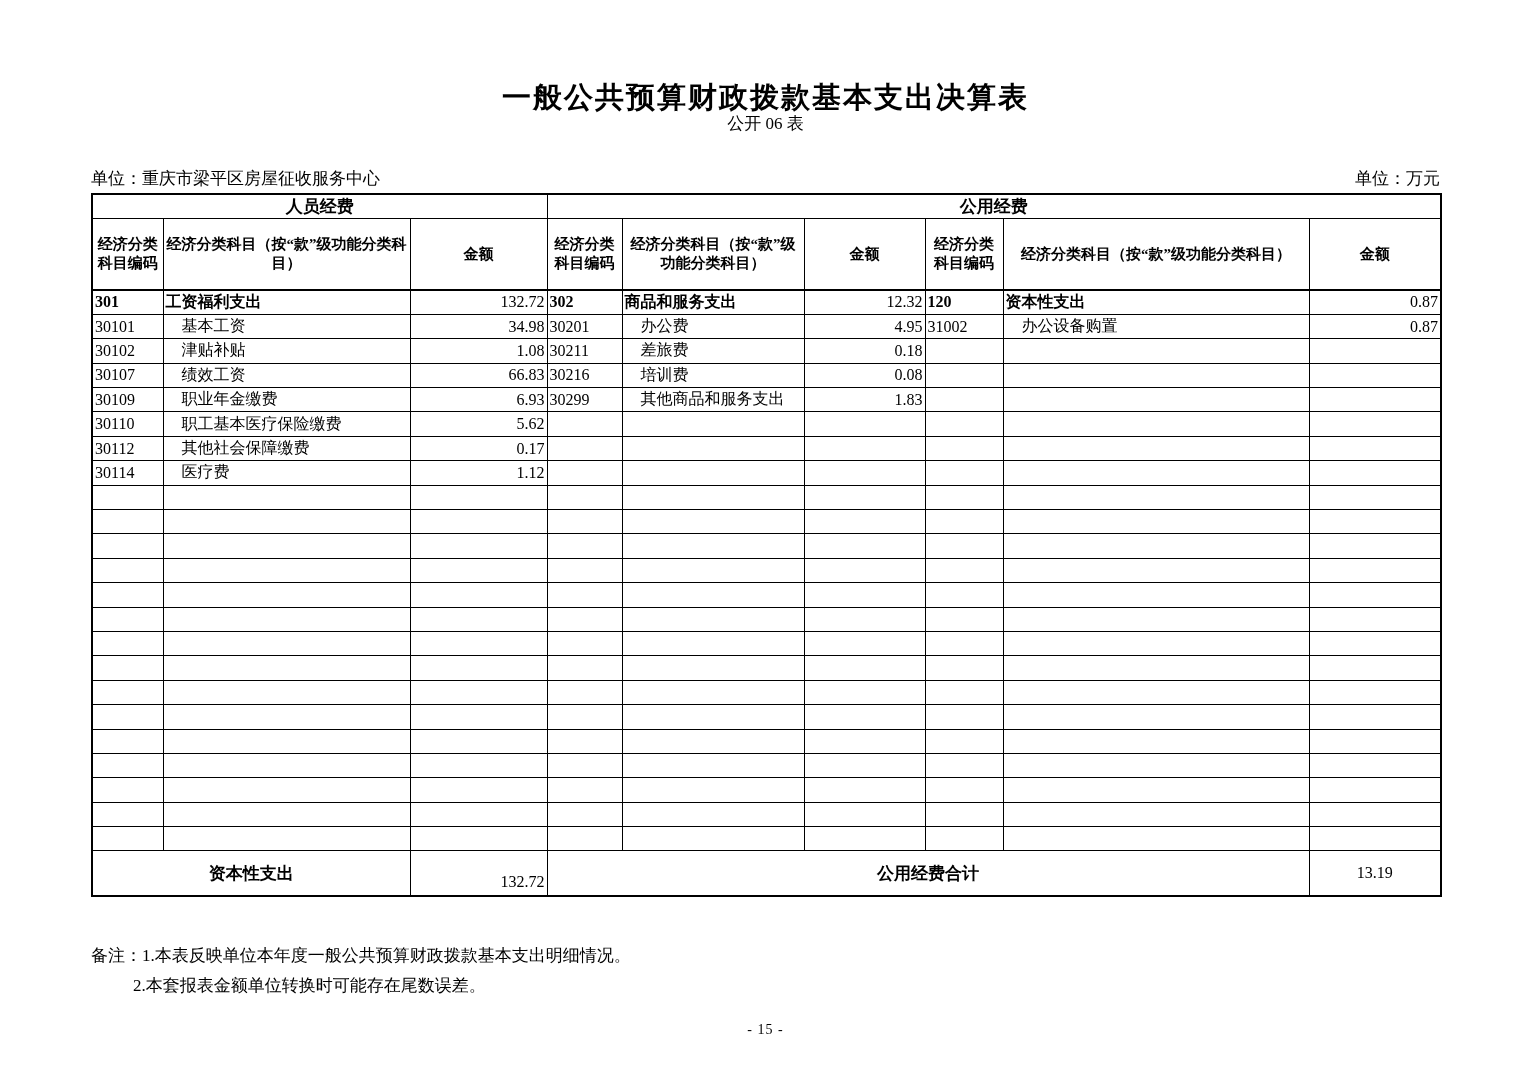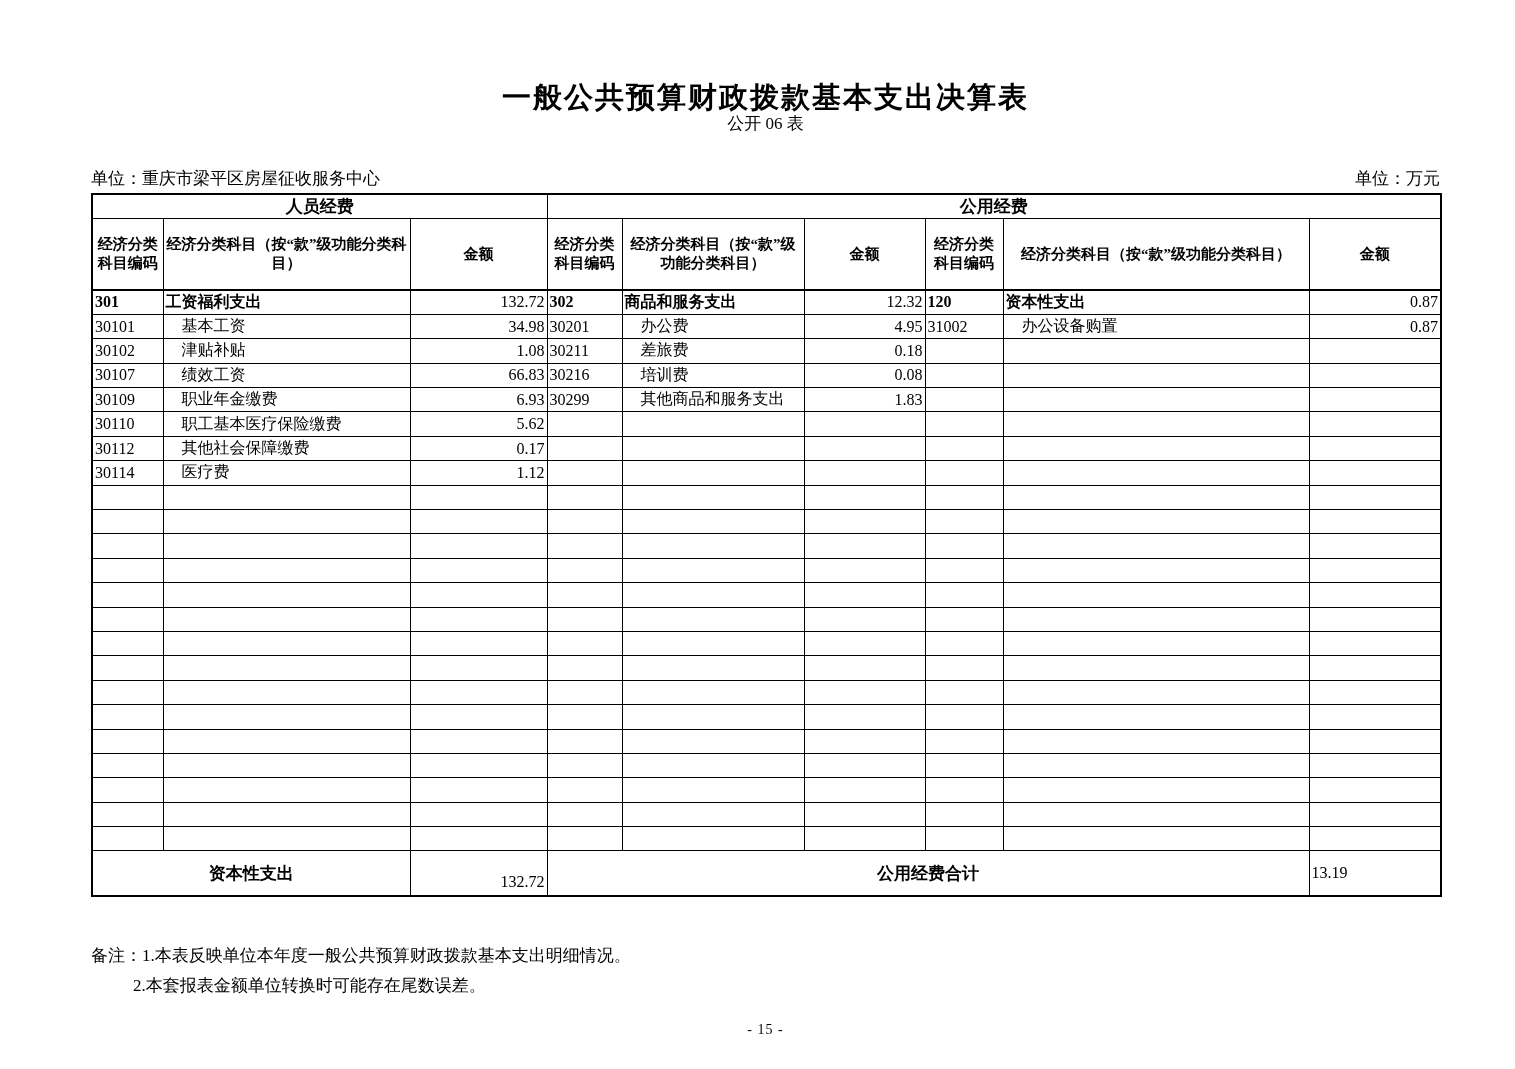--- a/index.html
+++ b/index.html
@@ -37,21 +37,21 @@
   tbody tr{height:24.4px;}
   td.cell-code{text-align:left;}
   td.cell-subject{text-align:left;}
   td.cell-subject.indent{padding-left:18px;}
   td.cell-amount{text-align:right;}
   tr.category-row td.cell-code,
   tr.category-row td.cell-subject{font-weight:bold;}
   tfoot td{border-top:2px solid #000;height:40px;}
   tfoot td.total-label{font-weight:bold;text-align:center;font-size:17px;}
   tfoot td.total-amount-bottom{text-align:right;vertical-align:bottom;padding-bottom:4px;}
-  tfoot td.total-amount-middle{text-align:left;vertical-align:middle;}
+  tfoot td.total-amount-middle{text-align:center;vertical-align:middle;}
   .notes{
     position:absolute;left:91px;top:941px;width:1349px;font-size:17px;line-height:1.75;
   }
   .notes .note-line2{margin-left:42px;}
   .page-number{
     position:absolute;top:1022px;left:91px;width:1349px;
     text-align:center;font-size:14px;letter-spacing:1px;
   }
 </style>
 </head>

